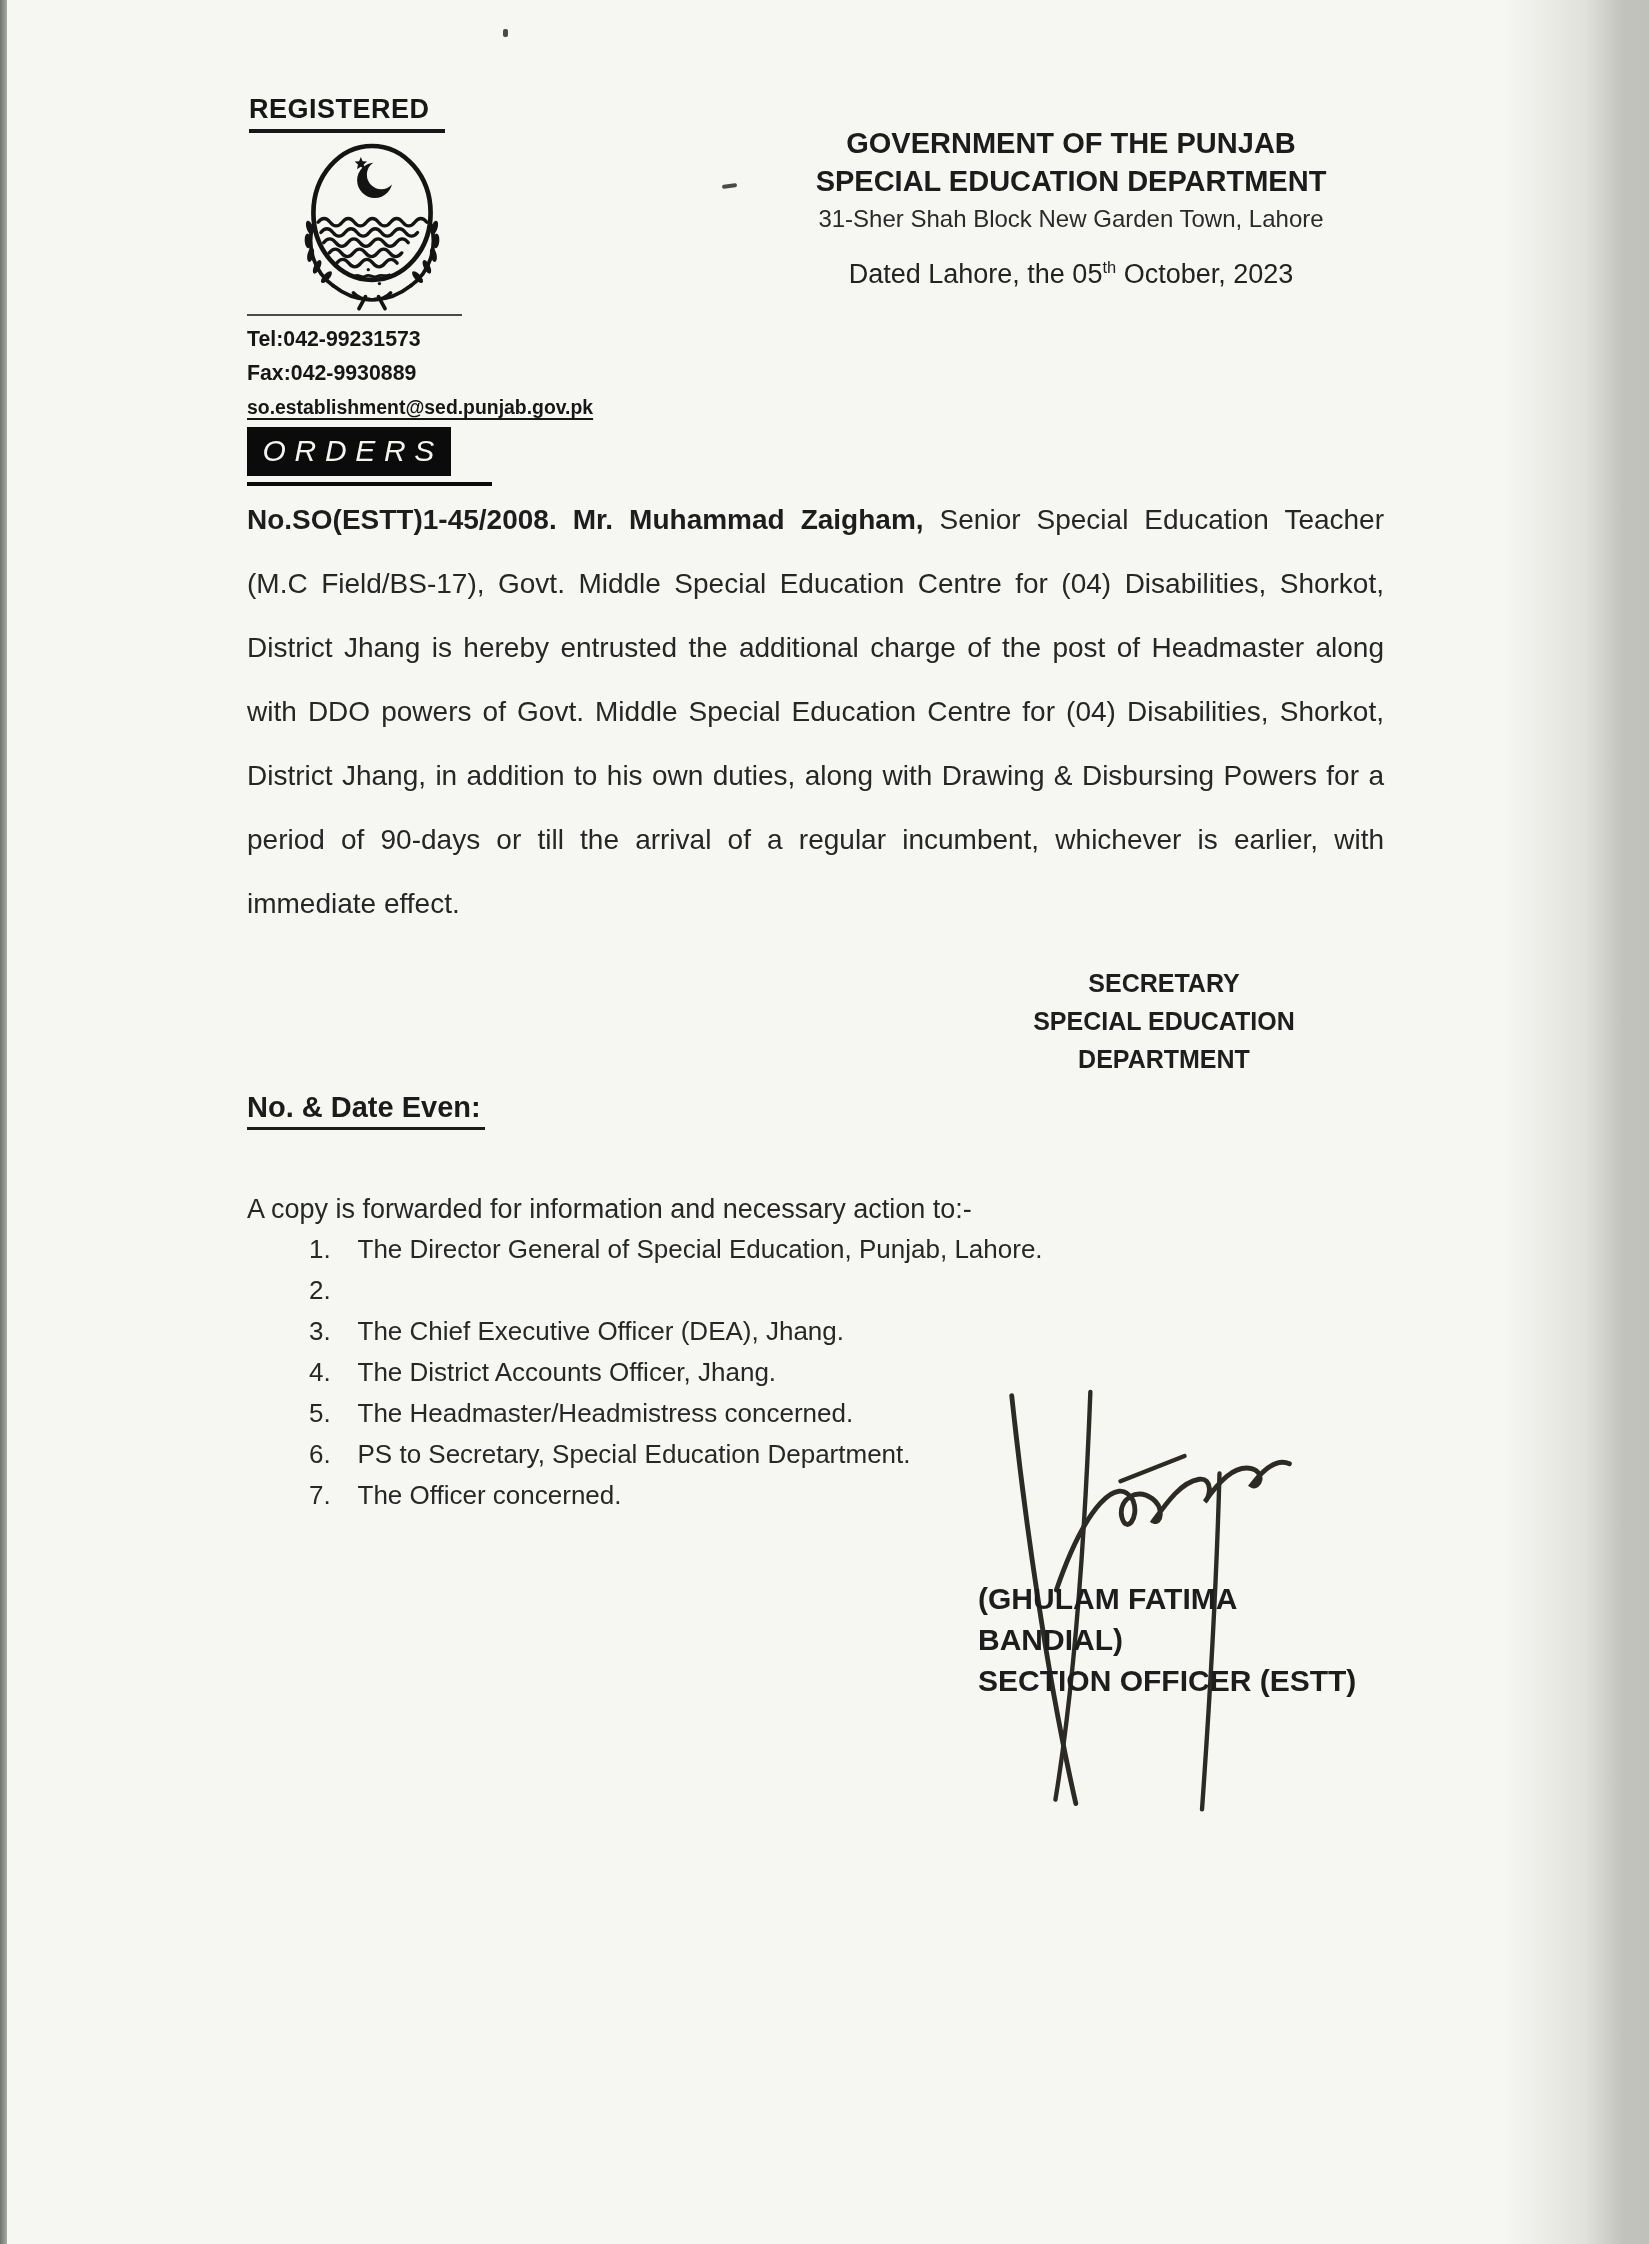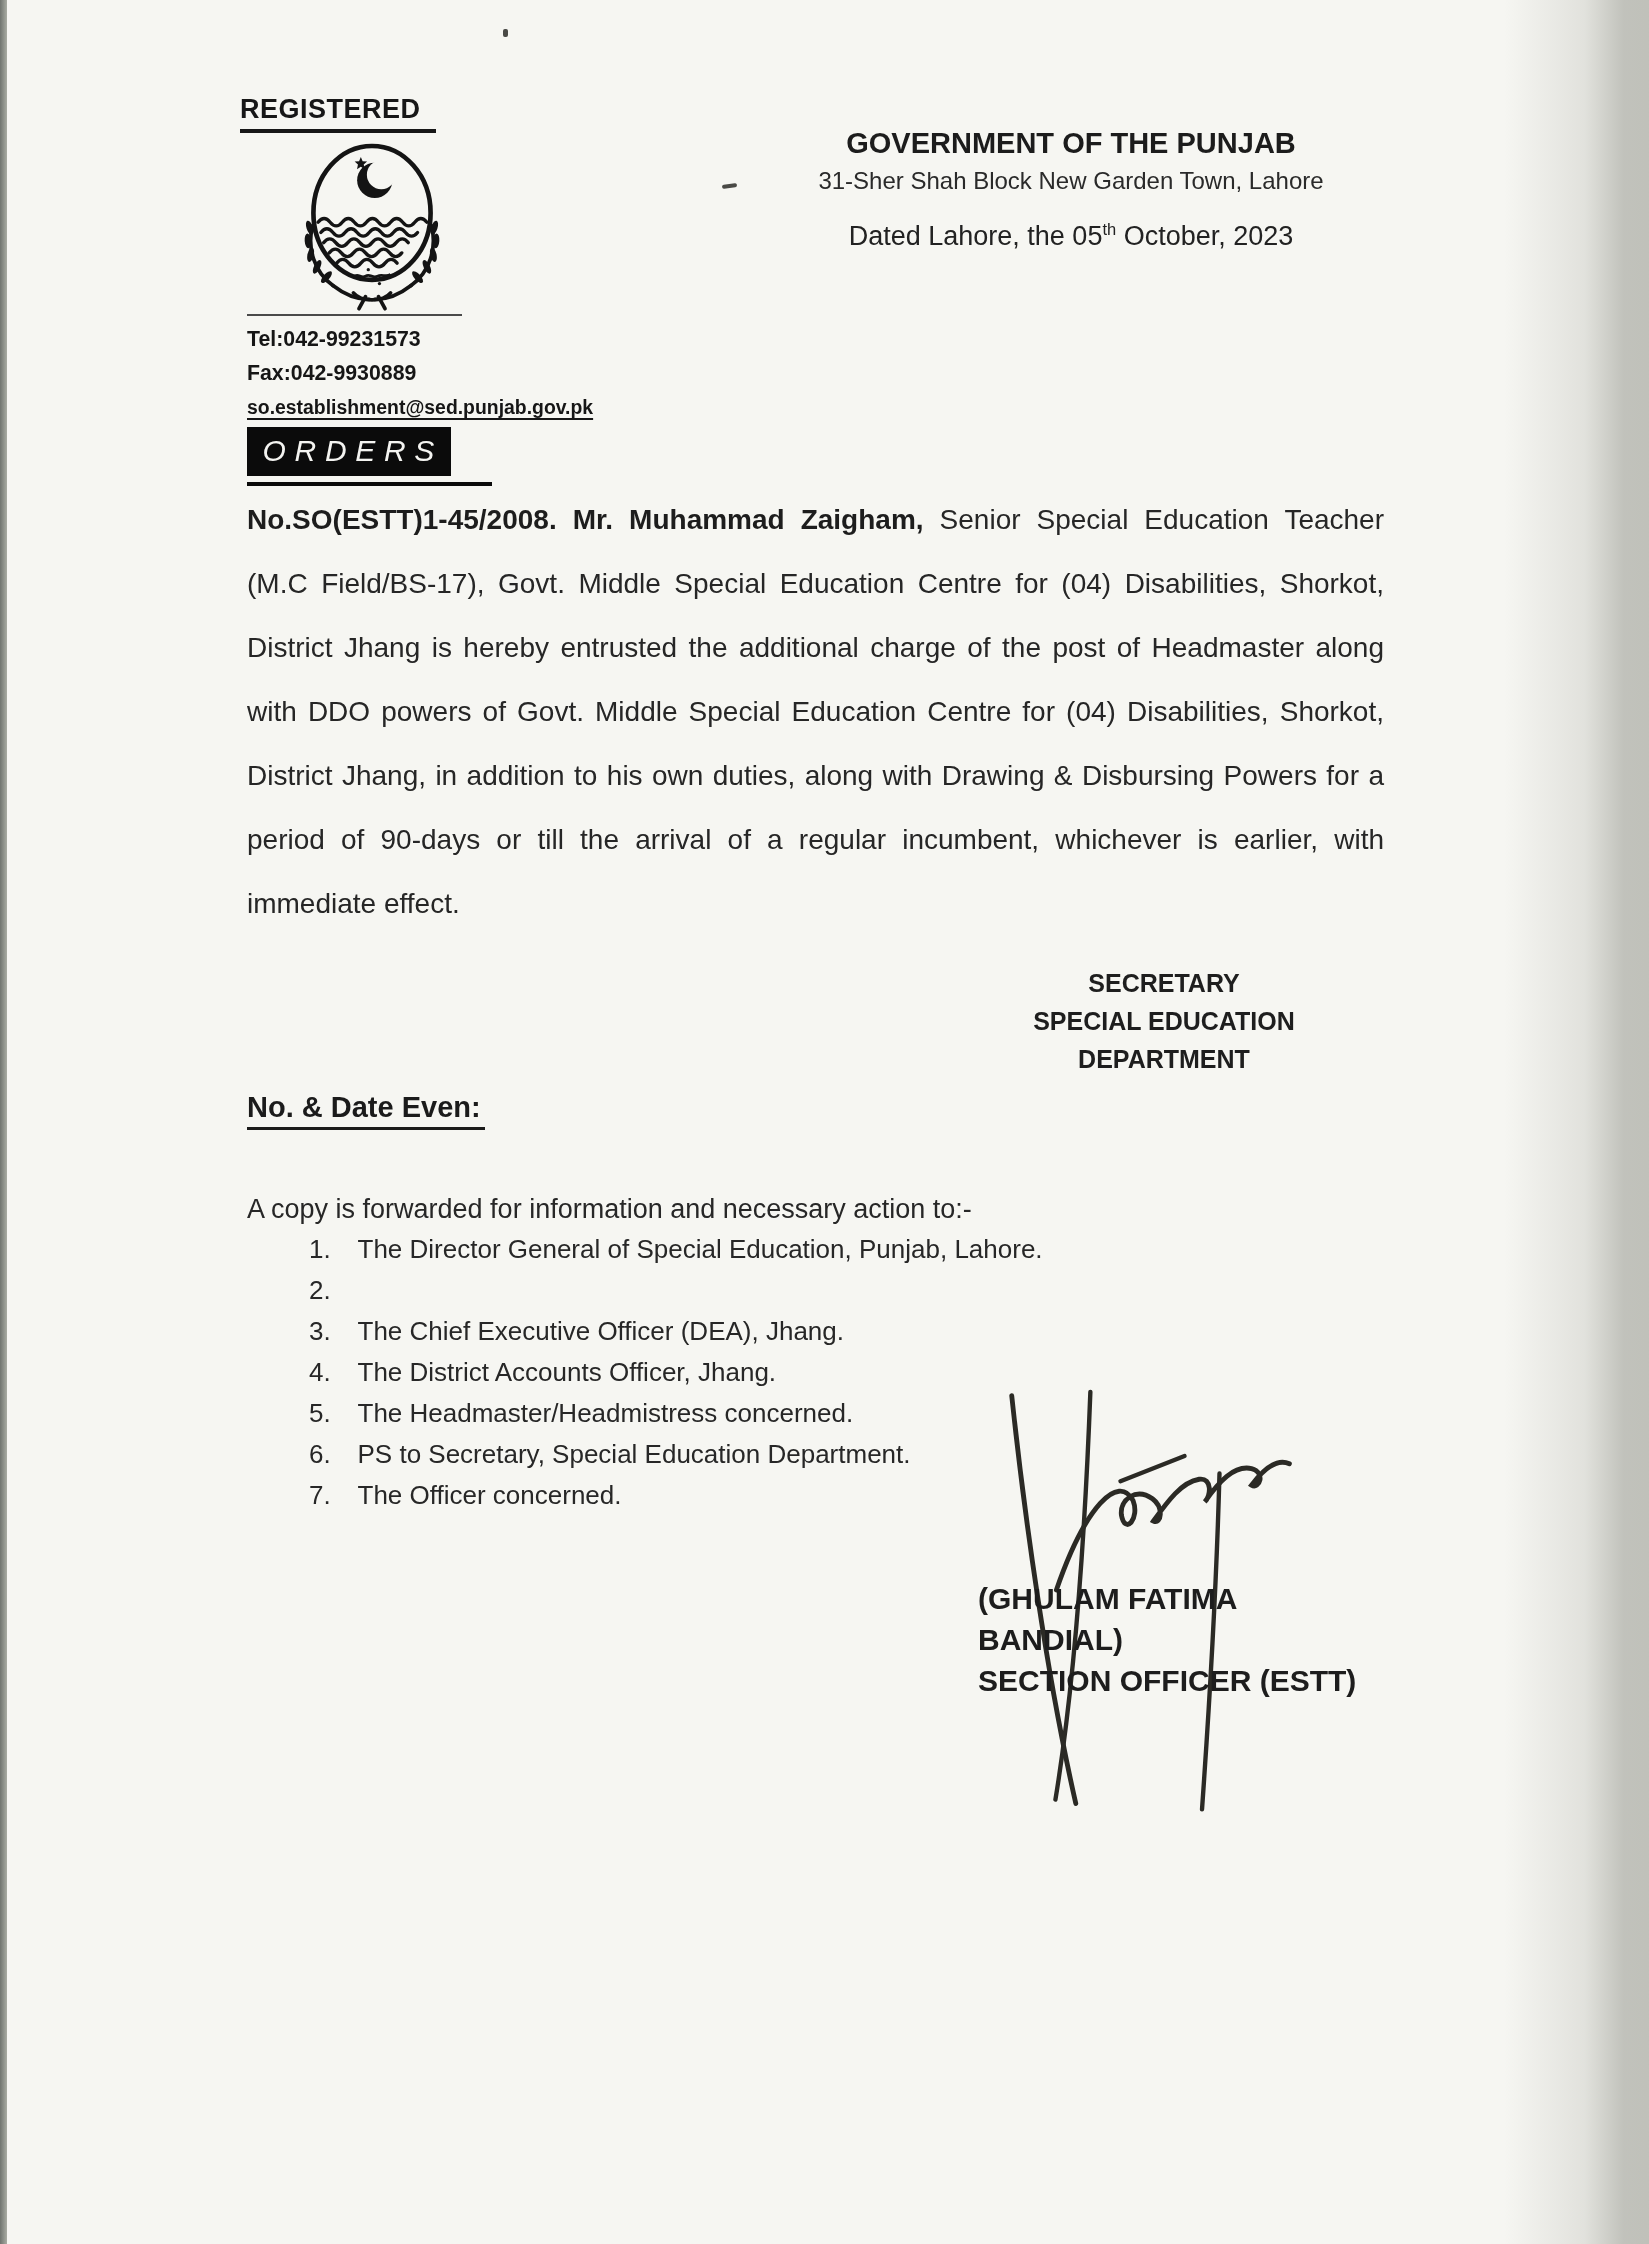--- a/index.html
+++ b/index.html
@@ -11,21 +11,21 @@
   }
   .abs{position:absolute;}
   
   .left-strip{left:0;top:0;bottom:0;width:6.8px;
     background:linear-gradient(to right,#70746f,#a9aca3);}
   .right-shade{right:0;top:0;bottom:0;width:146px;
     background:linear-gradient(to right,rgba(140,142,132,0) 0%,rgba(132,134,124,0.18) 55%,rgba(120,122,112,0.42) 82%,rgba(138,140,130,0.5) 100%);}
   .speck{background:#4a4a46;border-radius:1.9px;}
 
   .registered{
-    left:240px;top:94px;font-size:27px;font-weight:bold;letter-spacing:0.5px;
+    left:249px;top:94px;font-size:27px;font-weight:bold;letter-spacing:0.5px;
     color:#171717;border-bottom:4.9px solid #171717;padding:0 15.5px 3.9px 0;
   }
   .logo{left:279px;top:134px;width:186px;height:182px;}
   .logo-rule{left:247px;top:314px;width:215px;height:1.9px;background:#4a4a4a;}
 
   .contact{left:247px;top:322px;line-height:34px;color:#161616;}
   .contact .c-line{font-size:21.3px;font-weight:bold;}
   .contact .c-email{font-size:19.4px;font-weight:bold;text-decoration:underline;text-decoration-thickness:2.4px;text-underline-offset:3.9px;}
 
   .head-block{left:770px;top:124px;width:602px;text-align:center;color:#1c1c1c;}
@@ -122,20 +122,21 @@
   <div class="abs logo-rule"></div>
 
   <div class="abs contact">
     <div class="c-line">Tel:042-99231573</div>
     <div class="c-line">Fax:042-9930889</div>
     <div class="c-email">so.establishment@sed.punjab.gov.pk</div>
   </div>
 
   <div class="abs head-block">
     <div class="head-l1">GOVERNMENT OF THE PUNJAB</div>
+    <div class="head-l2">SPECIAL EDUCATION DEPARTMENT</div>
     <div class="head-addr">31-Sher Shah Block New Garden Town, Lahore</div>
     <div class="date-line"><span>Dated Lahore, the 05</span><sup>th</sup><span> October, 2023</span></div>
   </div>
 
   <div class="abs orders-box">ORDERS</div>
   <div class="abs orders-underline"></div>
 
   <div class="abs order-para"><b>No.SO(ESTT)1-45/2008. Mr. Muhammad Zaigham,</b><span> Senior Special Education Teacher (M.C Field/BS-17), Govt. Middle Special Education Centre for (04) Disabilities, Shorkot, District Jhang is hereby entrusted the additional charge of the post of Headmaster along with DDO powers of Govt. Middle Special Education Centre for (04) Disabilities, Shorkot, District Jhang, in addition to his own duties, along with Drawing &amp; Disbursing Powers for a period of 90-days or till the arrival of a regular incumbent, whichever is earlier, with immediate effect.</span></div>
 
   <div class="abs secretary">

